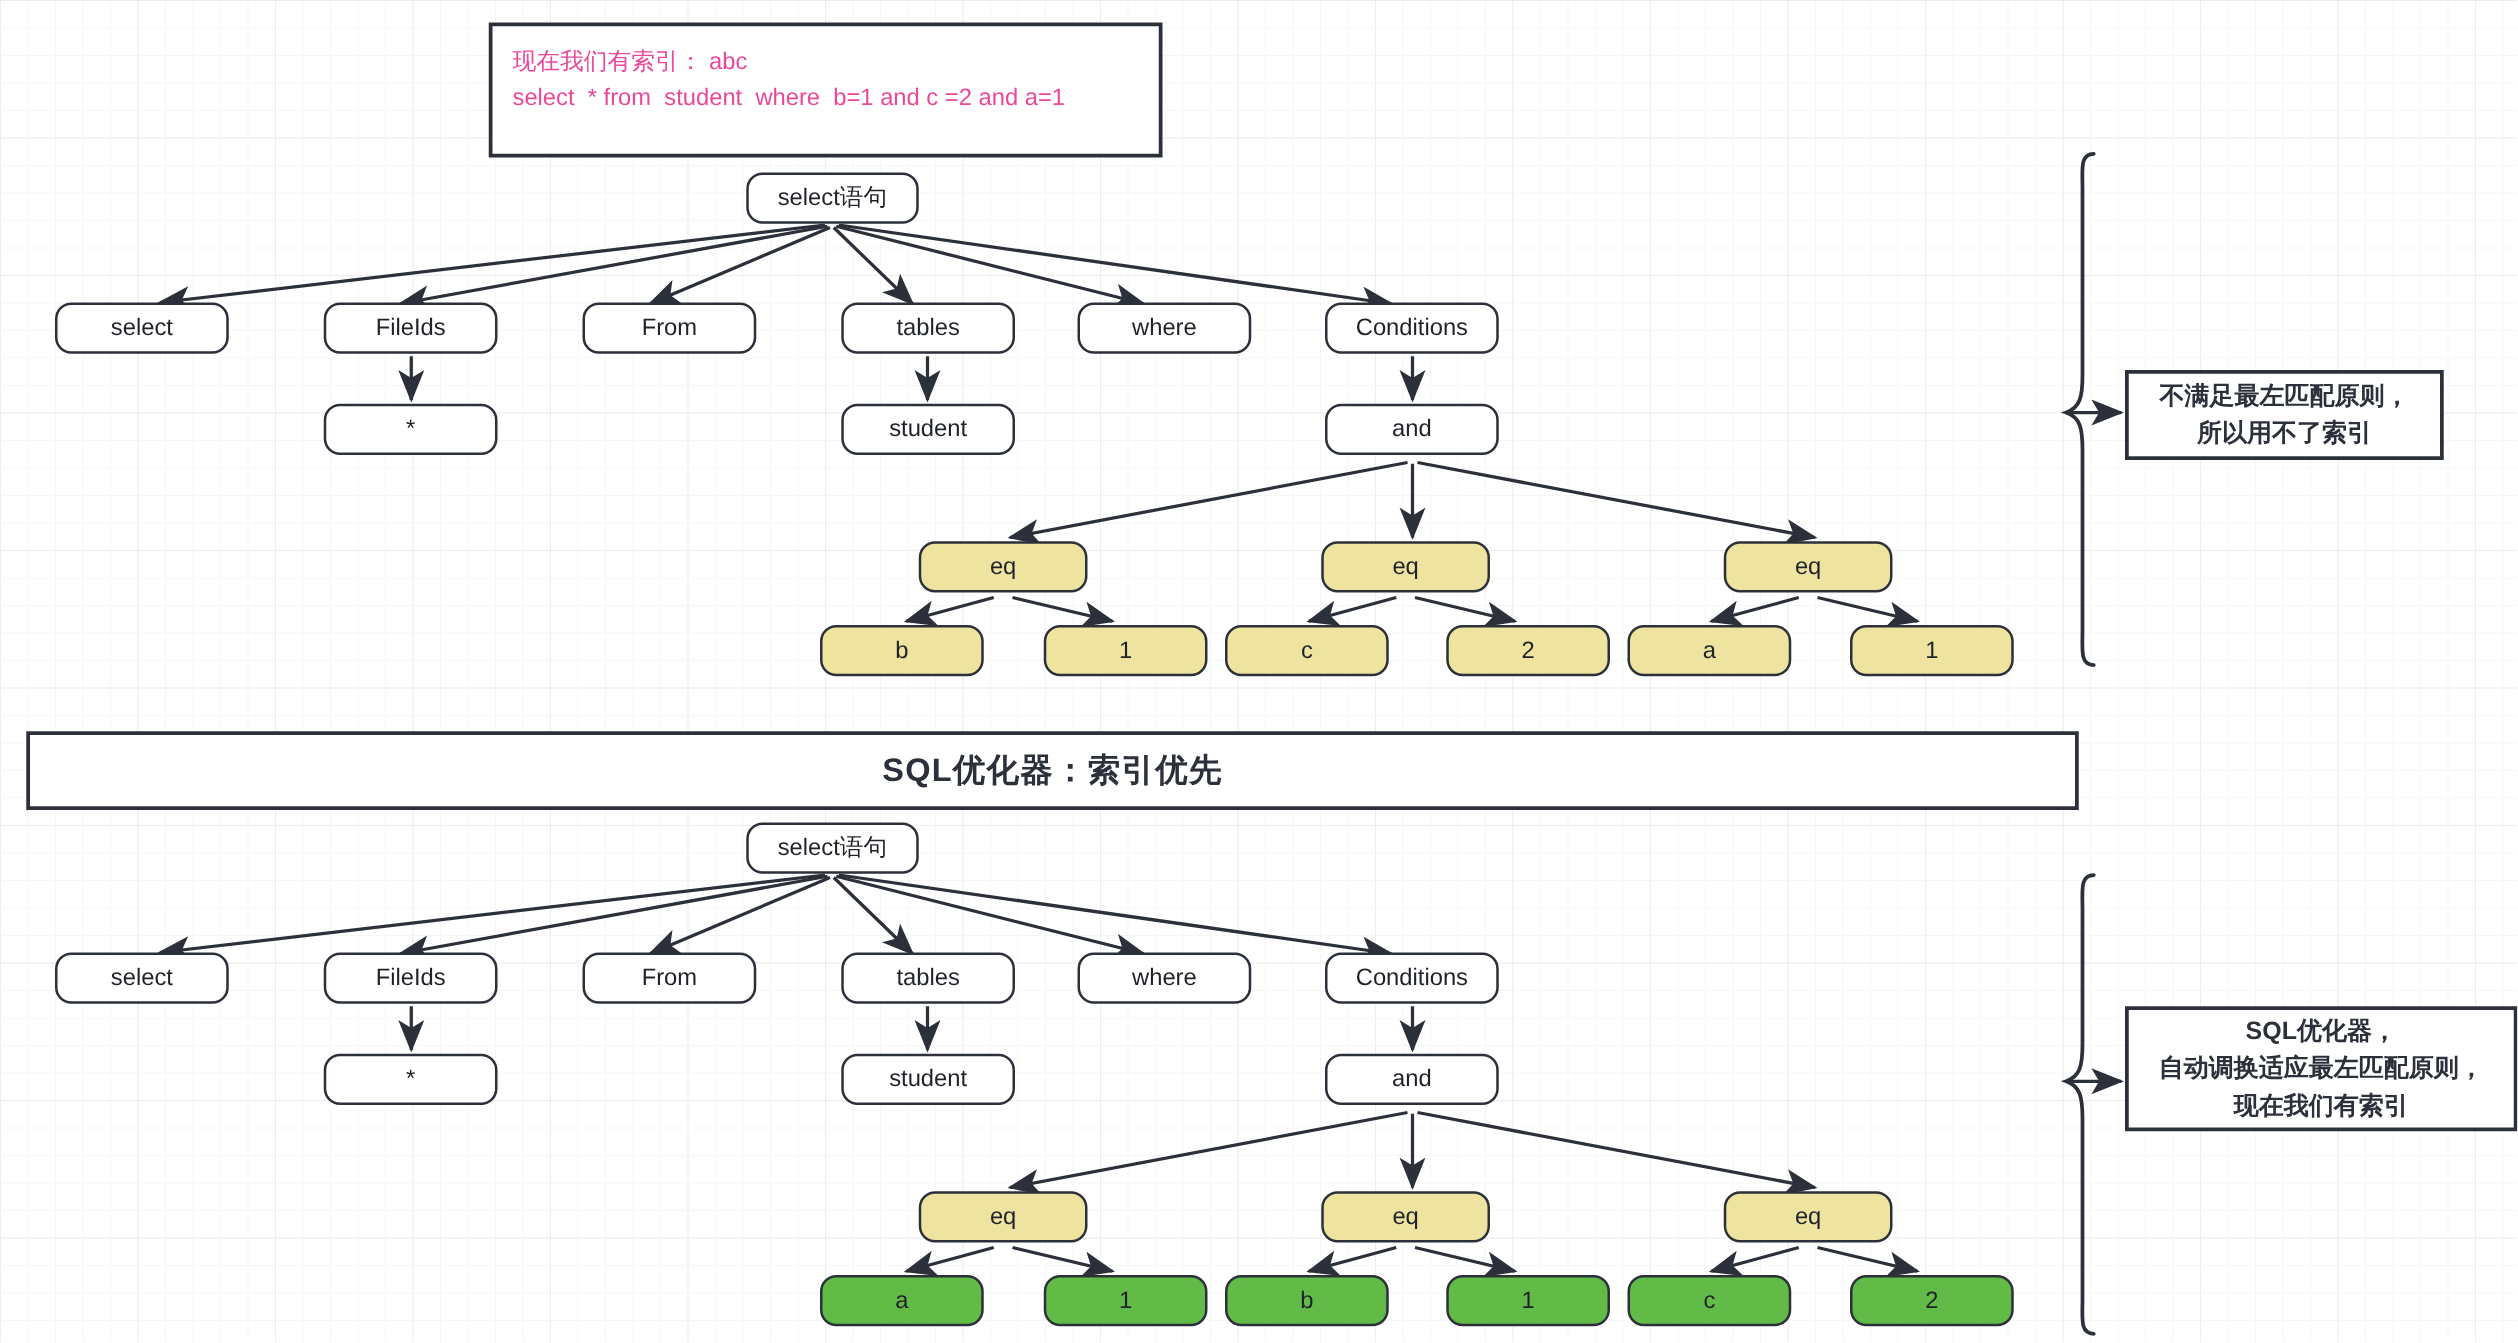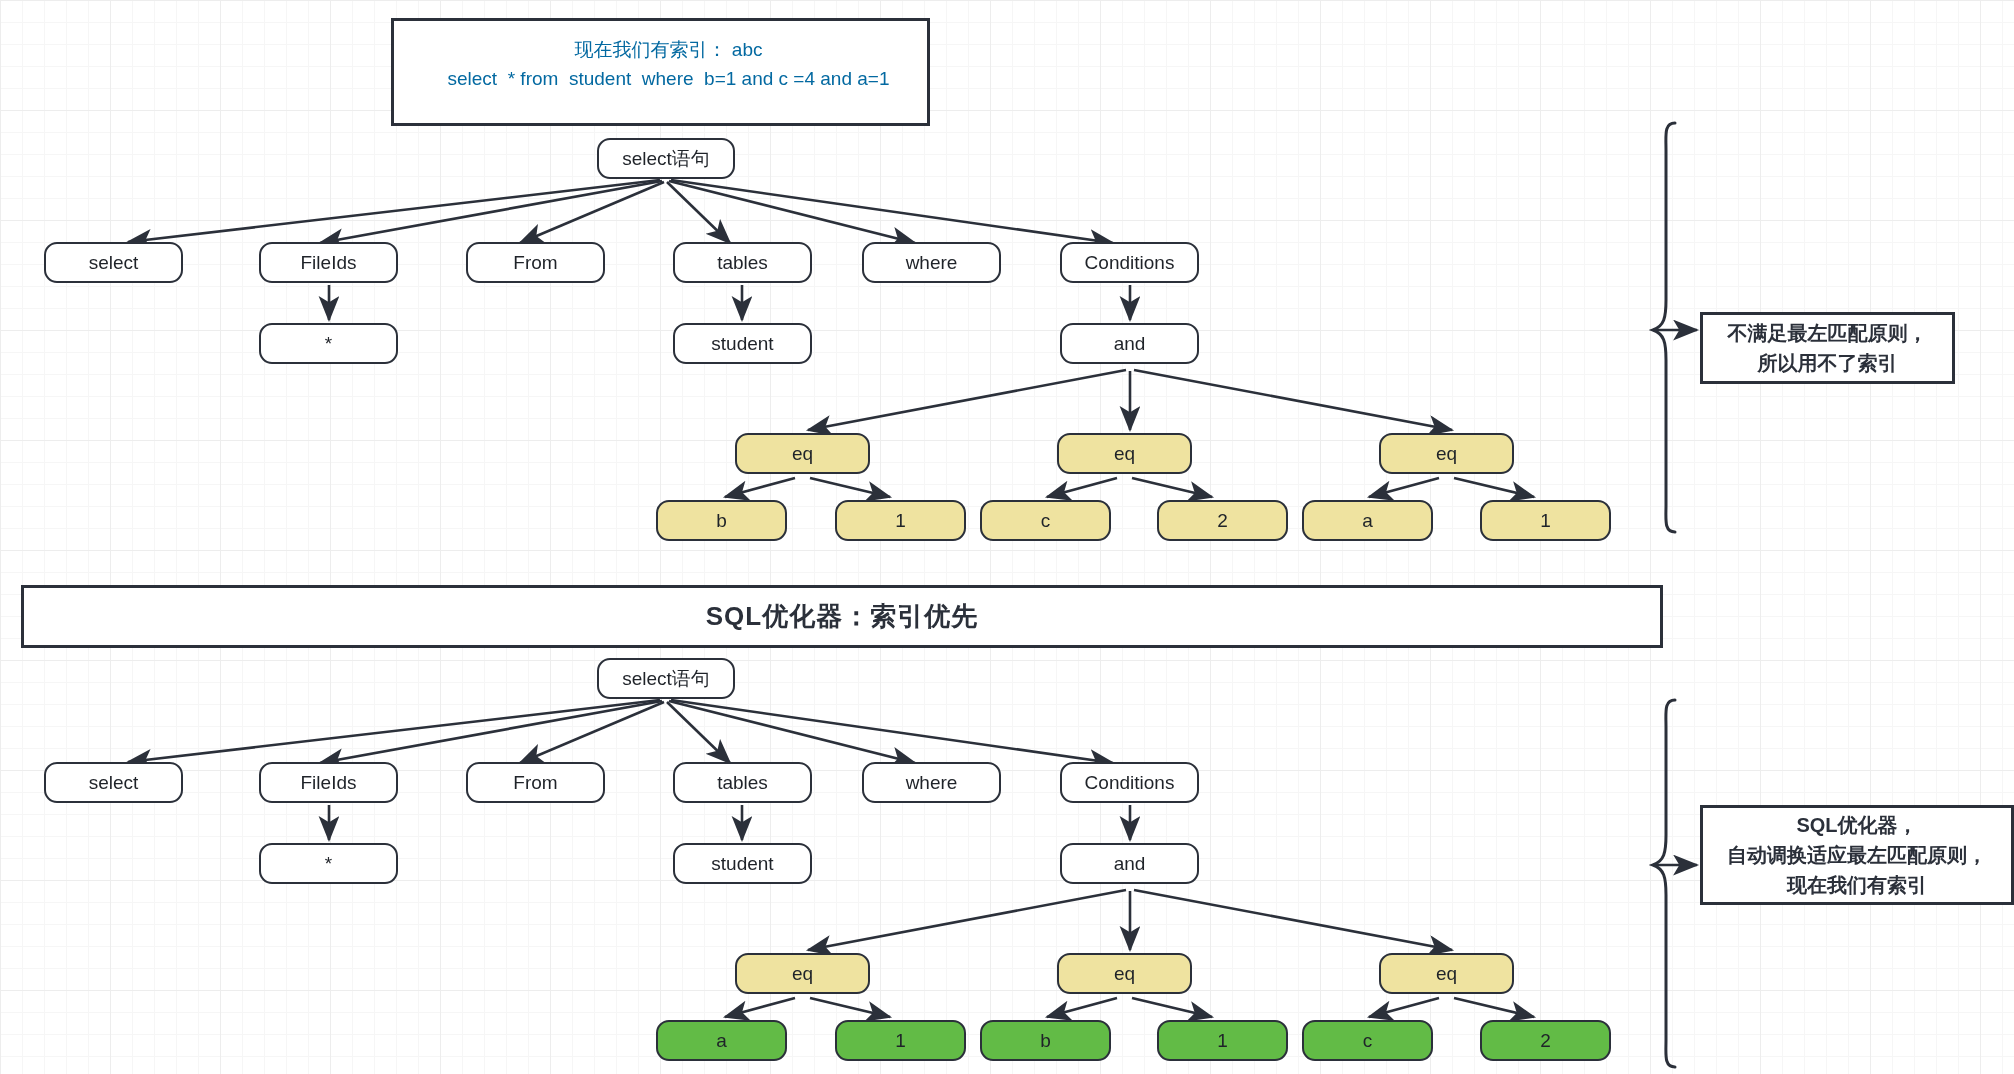--- a/index.html
+++ b/index.html
@@ -53,23 +53,23 @@
   
   .box {
     position: absolute;
     border: 3px solid #2b303a;
     background: #ffffff;
     z-index: 4;
   }
   .box.note {
     padding: 14px 0 10px 16px;
     font-size: 19px;
-    color: #0369a1;
+    color: #ec4899;
     line-height: 1.55;
-    text-align: center;
+    text-align: left;
   }
   .box.note .ln { display: block; white-space: pre; }
 
   .box.callout {
     display: flex;
     align-items: center;
     justify-content: center;
     text-align: center;
     font-weight: bold;
     font-size: 20px;
@@ -166,21 +166,21 @@
                L1666,1040 C1666,1055 1664,1067 1675,1067"></path>
     </g>
     <g stroke="#2b303a" stroke-width="2.6" fill="none" marker-end="url(#ah)">
       <path d="M1653,330 L1697,330"></path>
       <path d="M1653,865 L1697,865"></path>
     </g>
   </svg>
 
   <div class="box note" style="left:391px; top:18px; width:539px; height:108px;">
     <span class="ln">现在我们有索引： abc</span>
-    <span class="ln">select  * from  student  where  b=1 and c =4 and a=1</span>
+    <span class="ln">select  * from  student  where  b=1 and c =2 and a=1</span>
   </div>
 
   <div class="node" style="left:597px; top:138px; width:138px; height:41px;">select语句</div>
 
   <div class="node" style="left:44px; top:242px; width:139px; height:41px;">select</div>
   <div class="node" style="left:259px; top:242px; width:139px; height:41px;">FileIds</div>
   <div class="node" style="left:466px; top:242px; width:139px; height:41px;">From</div>
   <div class="node" style="left:673px; top:242px; width:139px; height:41px;">tables</div>
   <div class="node" style="left:862px; top:242px; width:139px; height:41px;">where</div>
   <div class="node" style="left:1060px; top:242px; width:139px; height:41px;">Conditions</div>
@@ -193,21 +193,21 @@
   <div class="node leaf-yellow" style="left:1057px; top:433px; width:135px; height:41px;">eq</div>
   <div class="node leaf-yellow" style="left:1379px; top:433px; width:135px; height:41px;">eq</div>
 
   <div class="node leaf-yellow" style="left:656px; top:500px; width:131px; height:41px;">b</div>
   <div class="node leaf-yellow" style="left:835px; top:500px; width:131px; height:41px;">1</div>
   <div class="node leaf-yellow" style="left:980px; top:500px; width:131px; height:41px;">c</div>
   <div class="node leaf-yellow" style="left:1157px; top:500px; width:131px; height:41px;">2</div>
   <div class="node leaf-yellow" style="left:1302px; top:500px; width:131px; height:41px;">a</div>
   <div class="node leaf-yellow" style="left:1480px; top:500px; width:131px; height:41px;">1</div>
 
-  <div class="box callout" style="left:1700px; top:312px; width:255px; height:72px;">
+  <div class="box callout" style="left:1700px; top:296px; width:255px; height:72px;">
     <div>
       <span class="ln">不满足最左匹配原则，</span>
       <span class="ln">所以用不了索引</span>
     </div>
   </div>
 
   <div class="banner" style="left:21px; top:572px; width:1642px; height:63px;margin-top:13px;">
     <span>SQL优化器：索引优先</span>
   </div>
 

